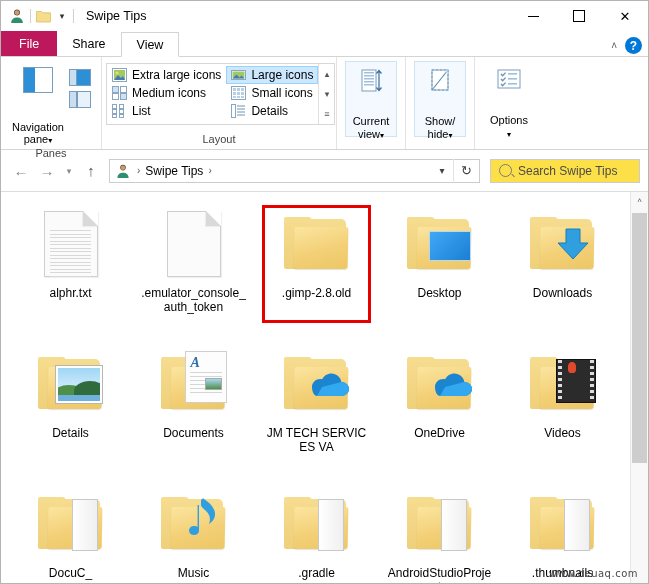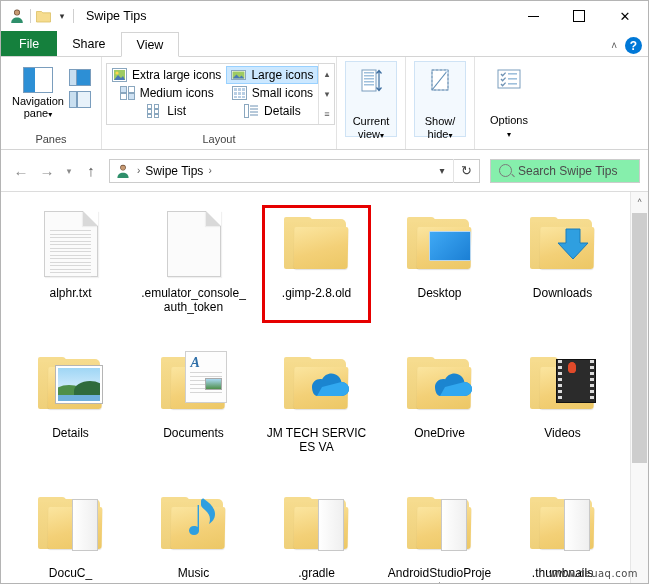--- a/index.html
+++ b/index.html
@@ -89,21 +89,21 @@
   .tab {
     height: 25px;
     padding: 0 15px;
     display: flex; align-items: center;
     font-size: 12.5px;
     color: #000;
     cursor: default;
     box-sizing: border-box;
   }
   .tab.file {
-    background: #15803d;
+    background: #be185d;
     color: #ffffff;
     padding: 0 18px;
   }
   .tab.active {
     background: #ffffff;
     border: 1px solid #d4d4d4;
     border-bottom: 1px solid #ffffff;
     margin-bottom: -1px;
     position: relative;
     z-index: 3;
@@ -153,20 +153,21 @@
   }
 
   
   .panes-group { width: 100px; }
   .panes-body { display: flex; align-items: flex-start; padding-top: 4px; }
   .navpane-btn {
     width: 62px;
     display: flex; flex-direction: column; align-items: center;
     cursor: default;
     padding-top: 2px;
+    gap: 26px;
   }
   .navpane-icon {
     width: 30px; height: 26px;
     border: 1px solid #7a9dbd;
     background: #fff;
     display: flex;
     box-sizing: border-box;
   }
   .navpane-icon .left { width: 11px; background: #2d8fd5; }
   .navpane-icon .right { flex: 1; background: #fff; }
@@ -192,21 +193,21 @@
   
   .layout-group { width: 234px; }
   .layout-body { display: flex; align-items: flex-start; padding: 2px 2px 0 4px; }
   .layout-gallery {
     border: 1px solid #d8d8d8;
     display: flex;
     background: #fff;
     height: 62px;
     box-sizing: border-box;
   }
-  .gal-col { display: flex; flex-direction: column; padding: 2px 0; align-items: center; }
+  .gal-col { display: flex; flex-direction: column; padding: 2px 0; }
   .gal-item {
     display: flex; align-items: center;
     gap: 5px;
     height: 18px;
     padding: 0 5px;
     font-size: 12px;
     white-space: nowrap;
     cursor: default;
     box-sizing: border-box;
   }
@@ -297,21 +298,21 @@
     box-sizing: border-box;
   }
   .searchbox {
     width: 150px; height: 24px;
     border: 1px solid #cccccc;
     margin-left: 8px;
     display: flex; align-items: center;
     gap: 6px;
     padding-left: 8px;
     box-sizing: border-box;
-    background: #86efac;
+    background: #fde047;
   }
   .search-glyph {
     width: 11px; height: 11px; border: 1.3px solid #7a7a7a;
     border-radius: 50%;
     position: relative; flex: none;
   }
   .search-glyph::after {
     content:''; position: absolute;
     width: 4px; height: 1.3px; background: #7a7a7a;
     transform: rotate(45deg);

